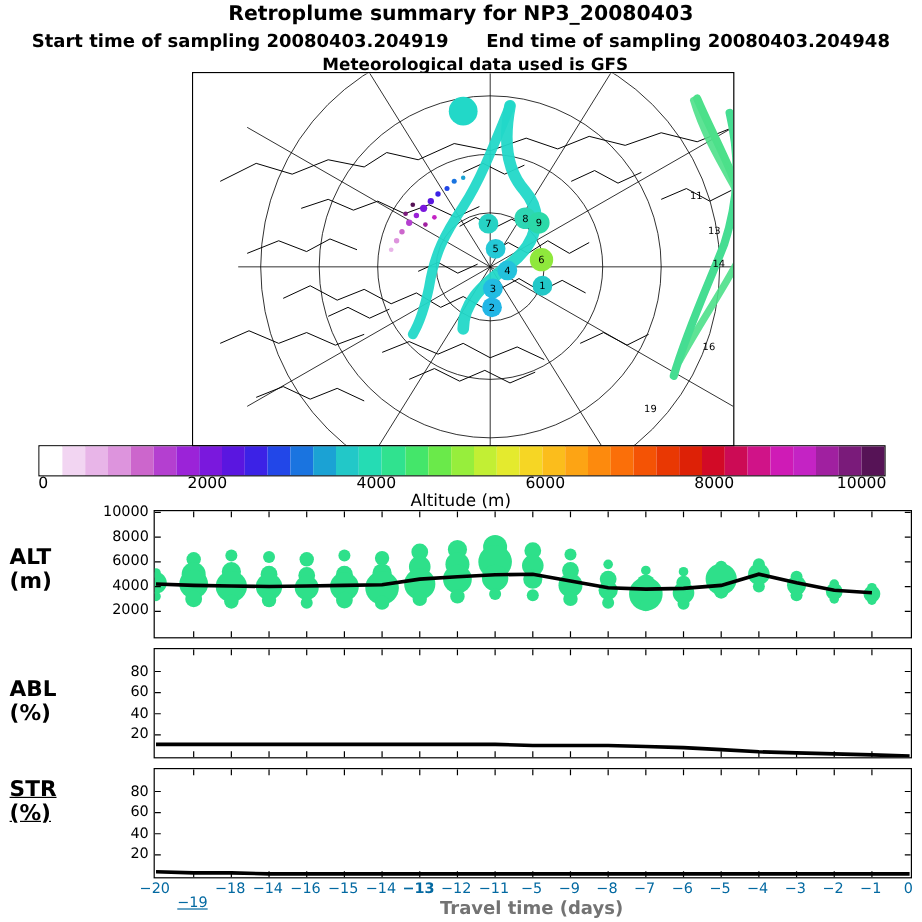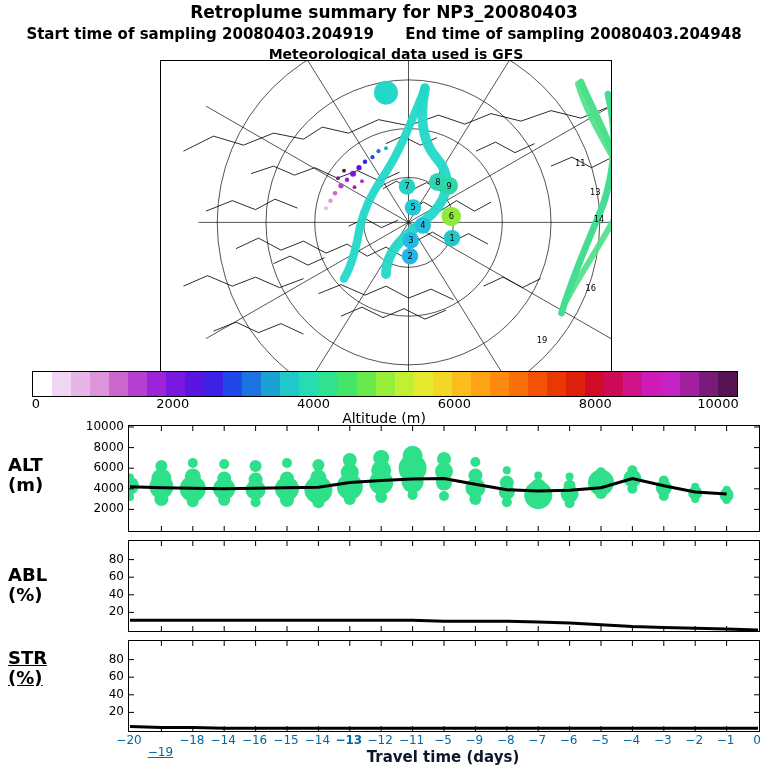--- a/index.html
+++ b/index.html
@@ -56,21 +56,21 @@
   .ytick{
     position:absolute;right:4px;font-size:12px;color:#000;
     transform:translateY(-50%);text-align:right;
   }
   .xtick{
     position:absolute;font-size:12px;color:#0369a1;
     transform:translateX(-50%);
   }
   #xaxis-title{
     left:128px;top:748px;width:630px;text-align:center;
-    font-size:15px;font-weight:bold;color:#0f172a;
+    font-size:15px;font-weight:bold;color:#737373;
   }
 </style>
 </head>
 <body>
 
 <div class="abs" id="title">Retroplume summary for NP3_20080403</div>
 <div class="abs" id="subtitle-row">Start time of sampling 20080403.204919      End time of sampling 20080403.204948</div>
 <div class="abs" id="met-line">Meteorological data used is GFS</div>
 
 <div class="abs" id="map-box">

